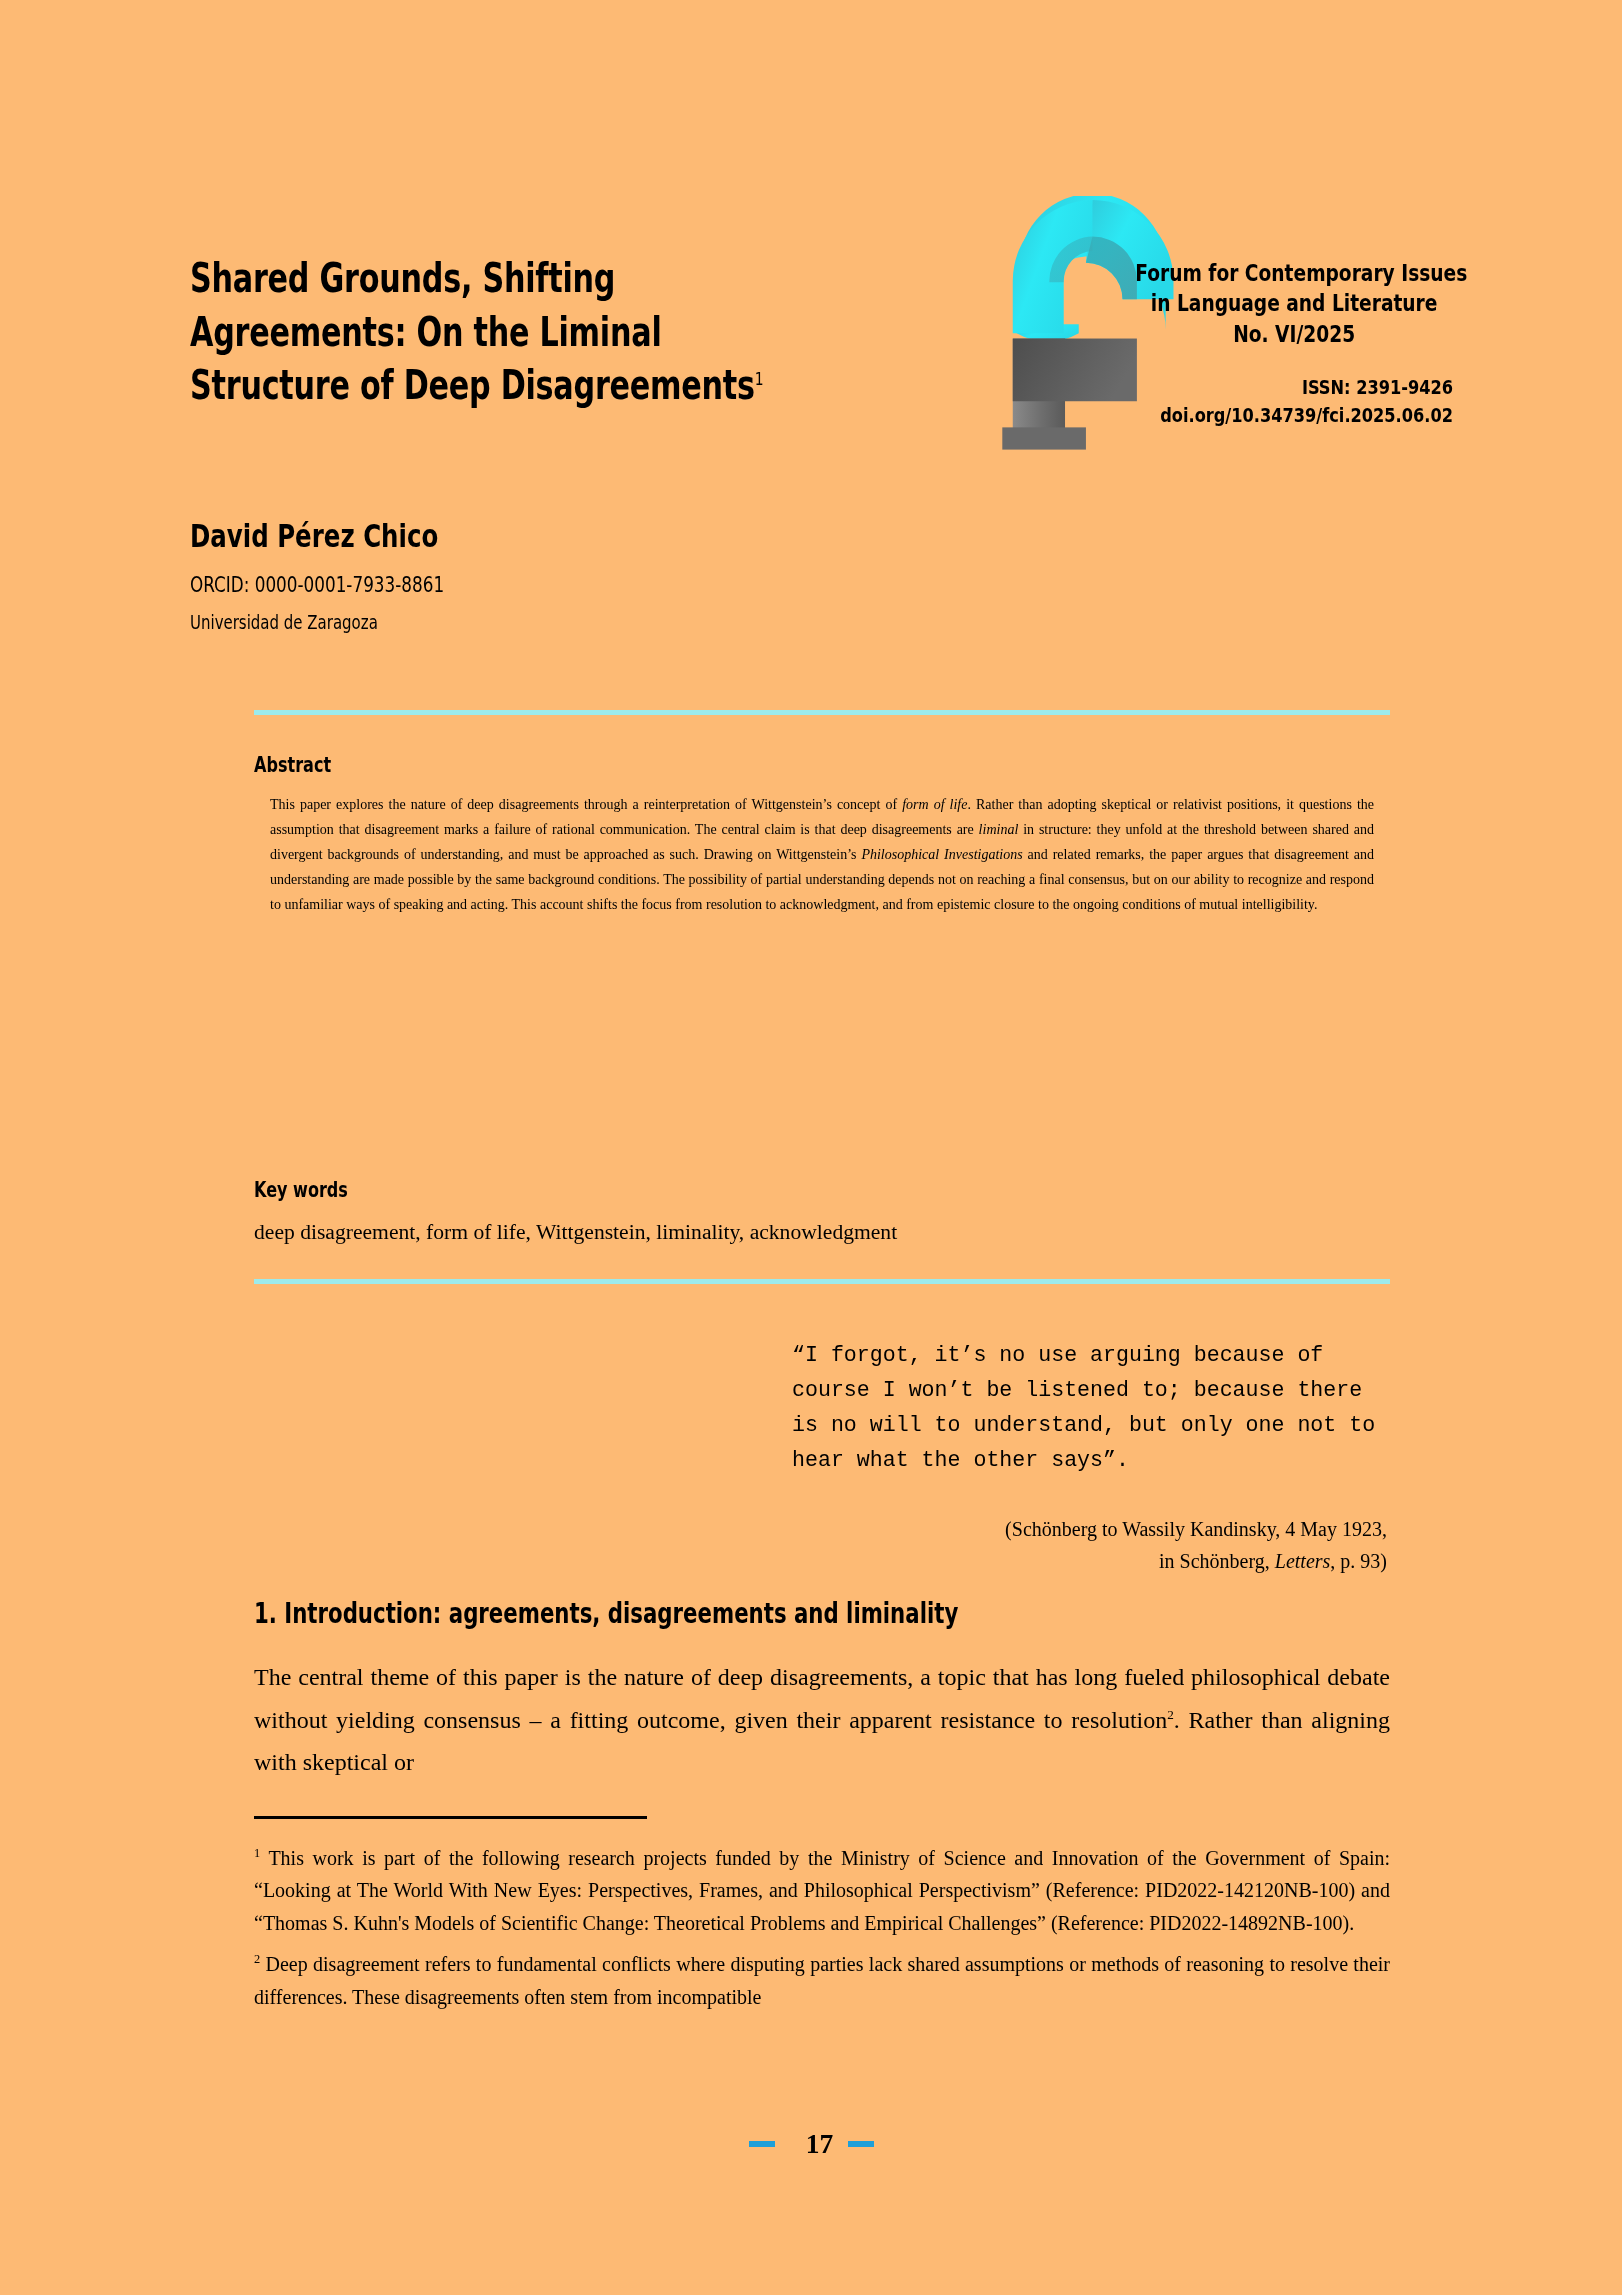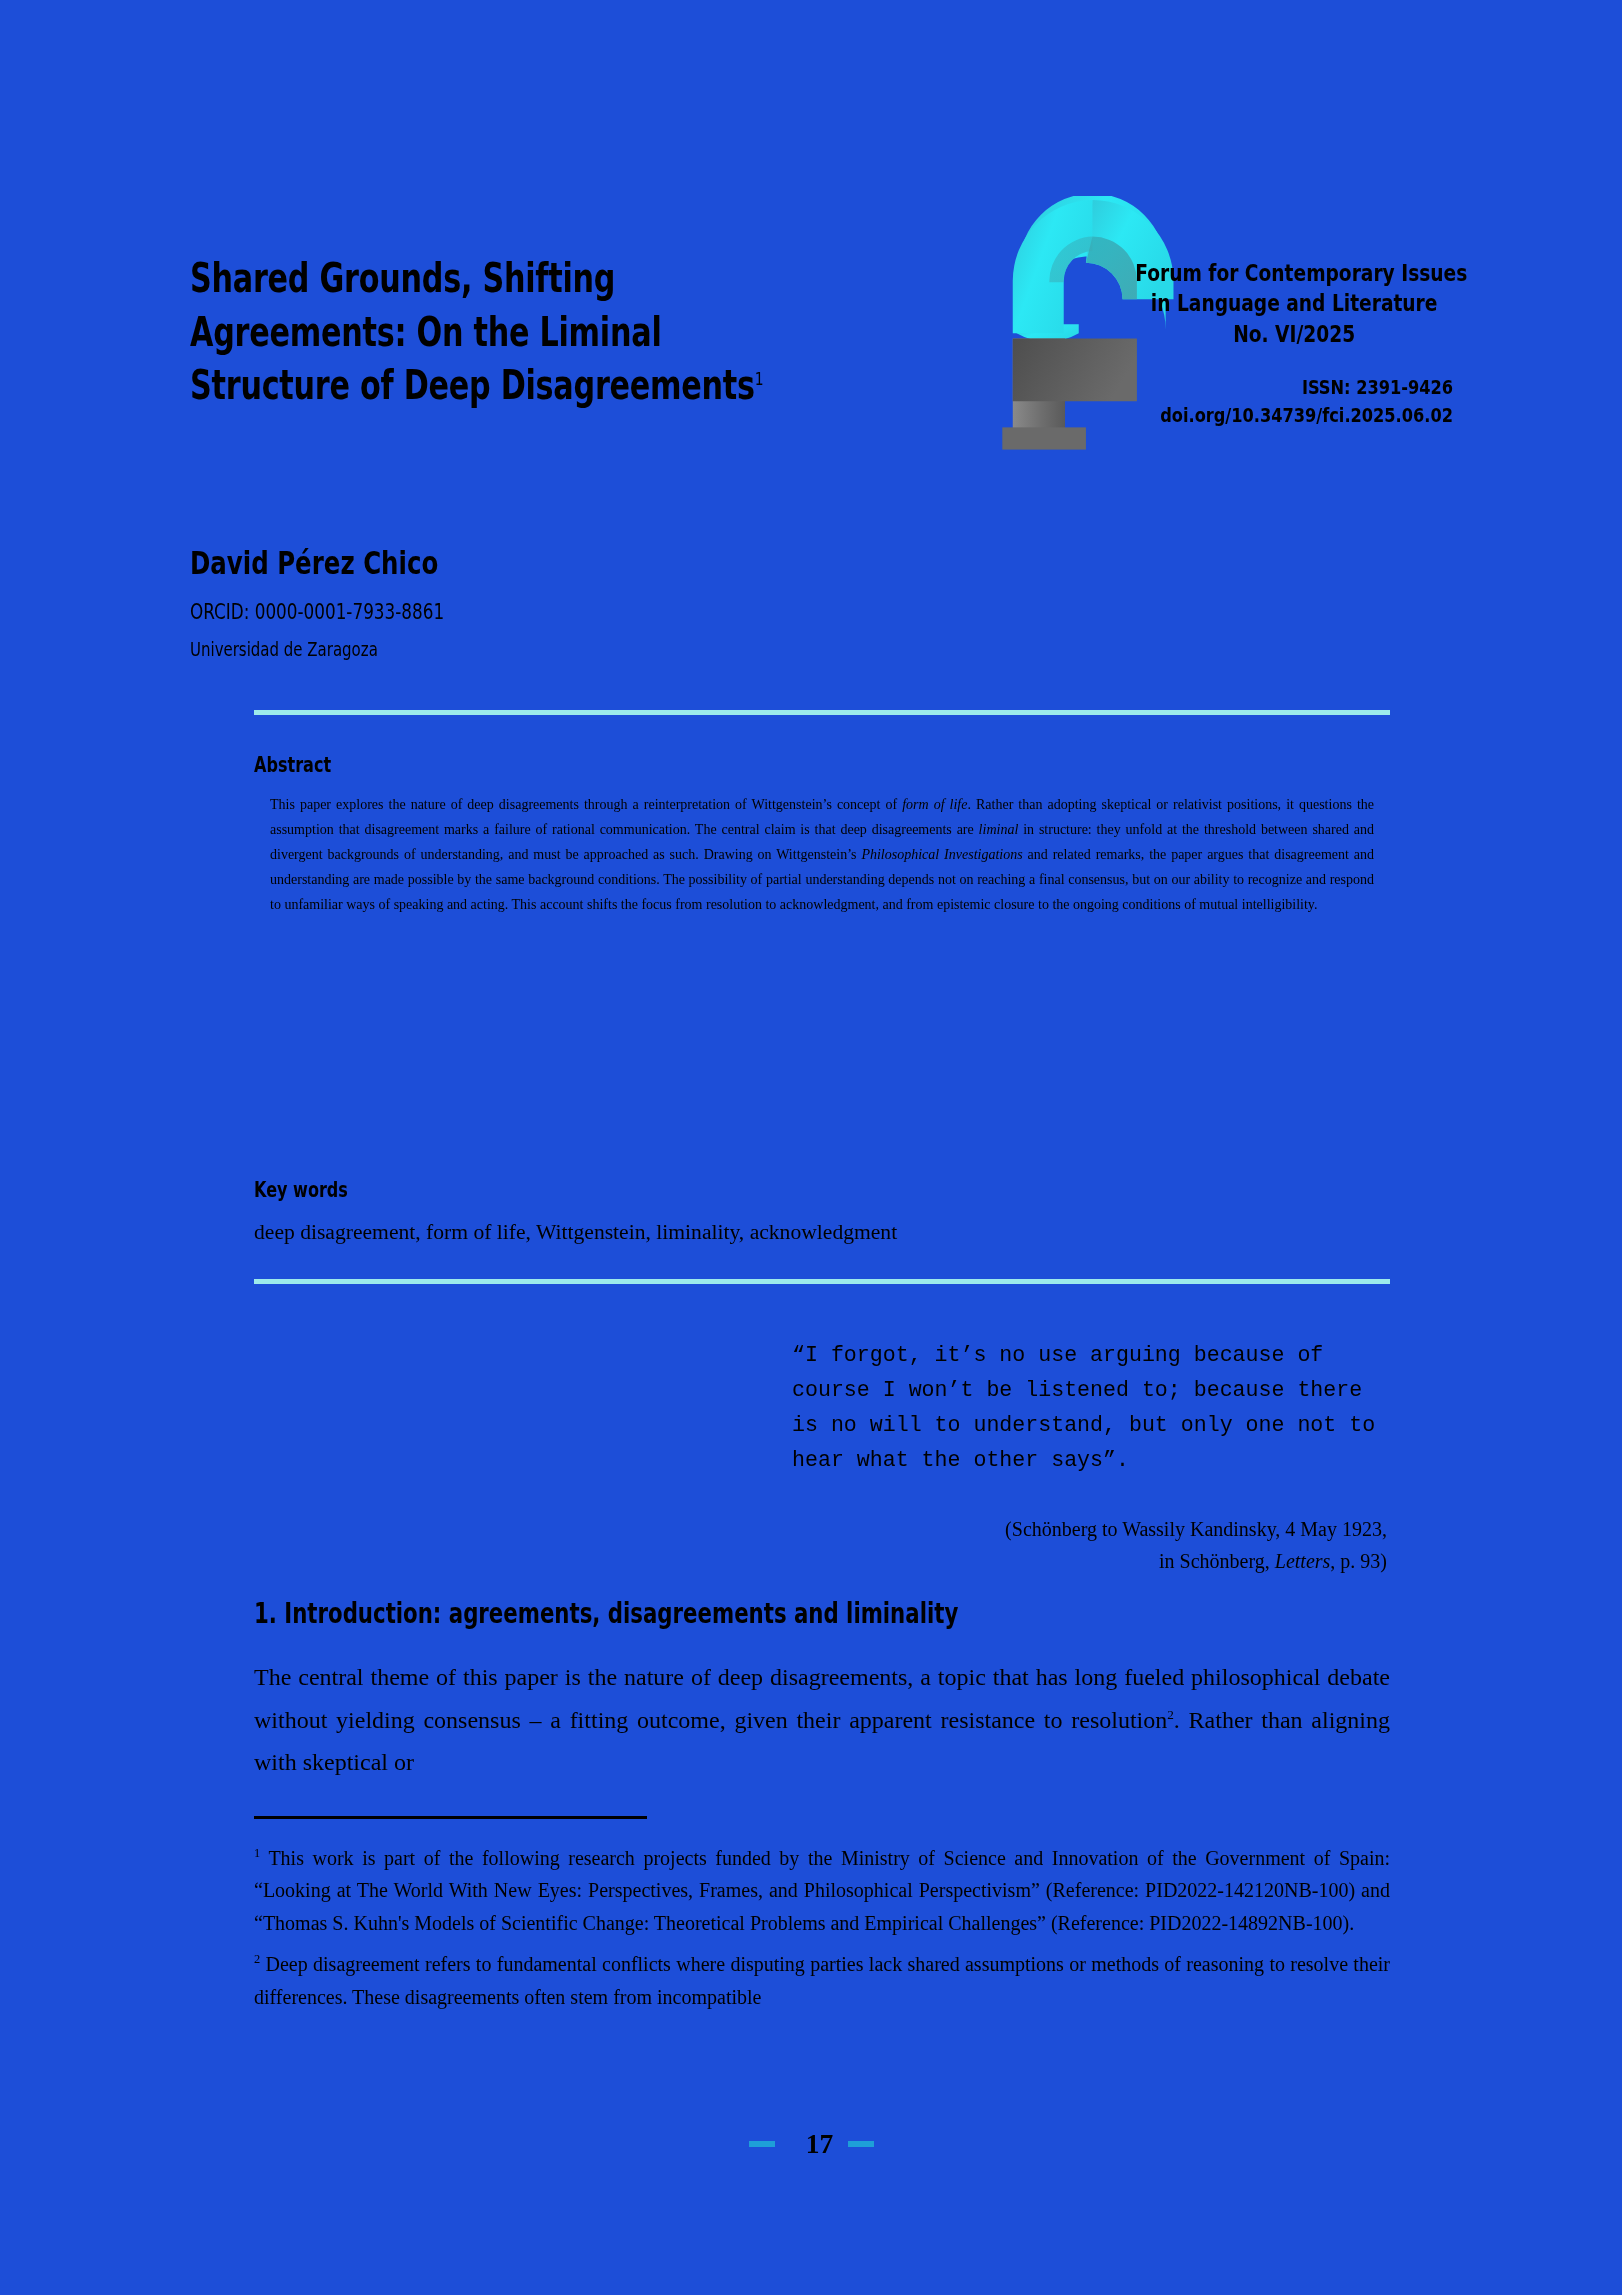--- a/index.html
+++ b/index.html
@@ -5,21 +5,21 @@
   html, body {
     margin: 0;
     padding: 0;
     background: #ffffff;
   }
 
   .page {
     position: relative;
     width: 1623px;
     height: 2295px;
-    background: #1d4ed8;
+    background: #fdba74;
     box-sizing: border-box;
     font-family: "Liberation Serif", "DejaVu Serif", serif;
     color: #000000;
     overflow: hidden;
   }
 
   
   .header {
     position: absolute;
     left: 190px;
@@ -108,21 +108,20 @@
     transform-origin: right center;
     white-space: nowrap;
   }
 
   
   .author-block {
     position: absolute;
     left: 190px;
     top: 517px;
     width: 916px;
-    margin-top: 27px;
   }
   .author-name {
     font-family: "DejaVu Sans Condensed", "Liberation Sans Narrow", "Liberation Sans", sans-serif;
     font-weight: bold;
     font-size: 32px;
     transform: scaleX(0.85);
     transform-origin: left center;
     margin: 0 0 17px 0;
   }
   .author-orcid {

